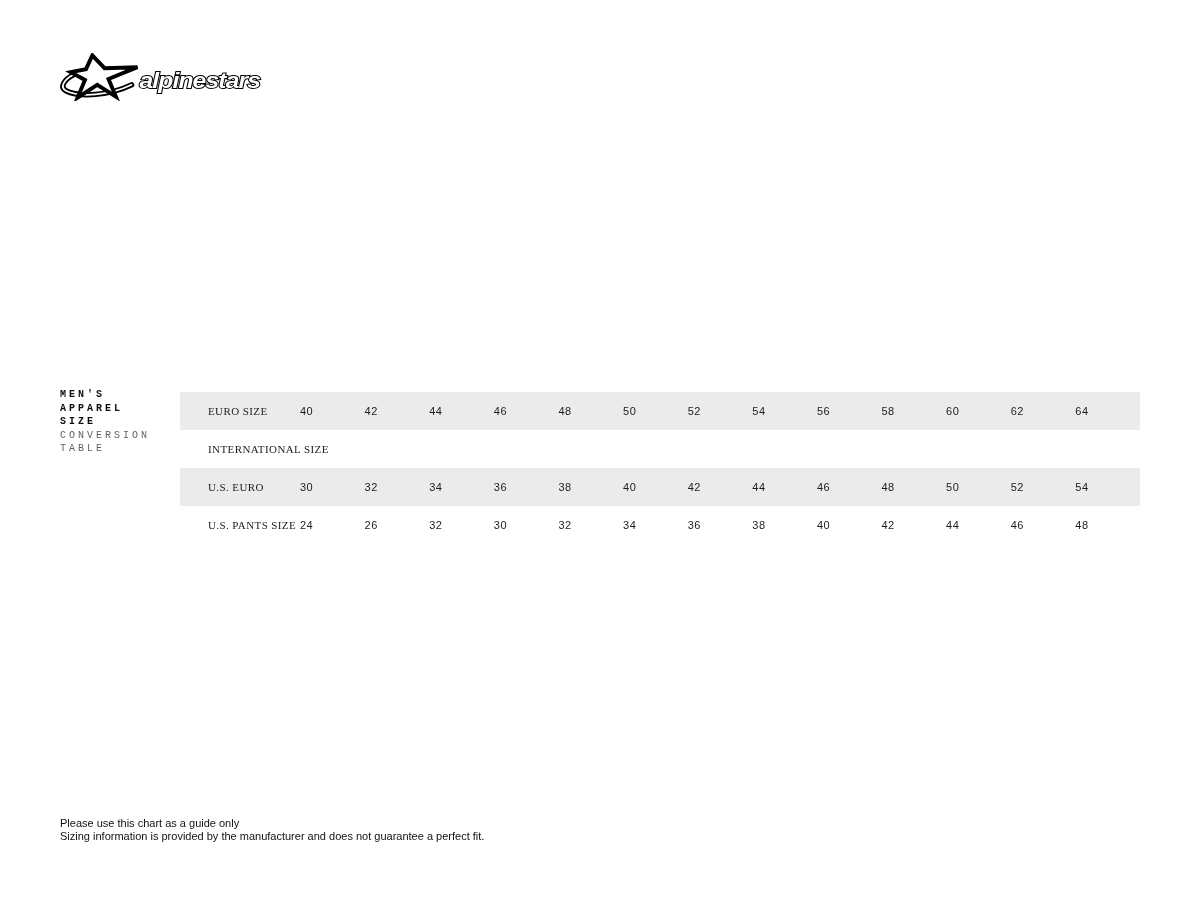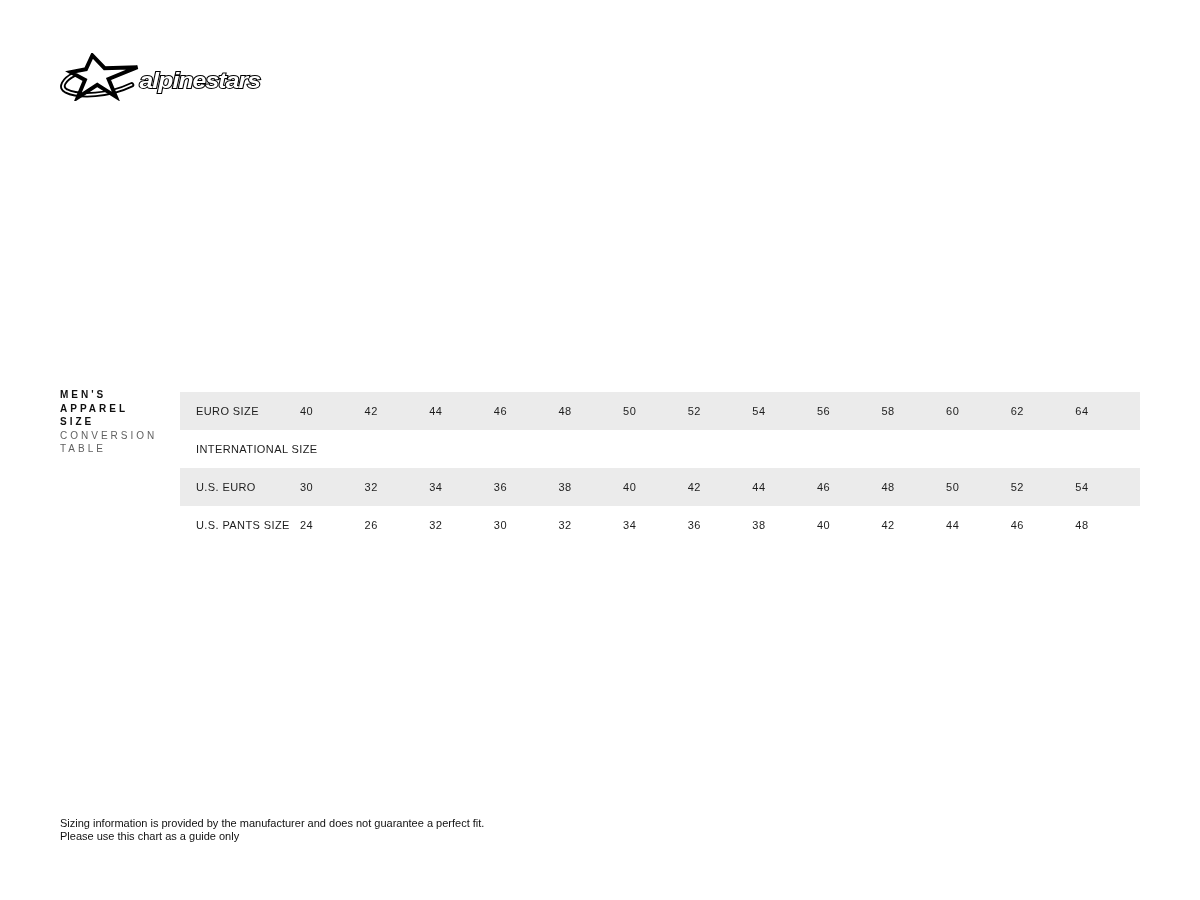--- a/index.html
+++ b/index.html
@@ -10,33 +10,33 @@
   html,body{margin:0;padding:0;}
   body{
     width:1200px;height:900px;position:relative;
     background:#ffffff;overflow:hidden;
     font-family:"Liberation Sans",sans-serif;
     color:var(--text);
   }
   .logo{position:absolute;left:58px;top:53px;width:206px;height:48px;}
   .side-title{
     position:absolute;left:60px;top:388px;
-    font-size:10px;line-height:13.5px;letter-spacing:3px;
+    font-size:10px;line-height:13.5px;letter-spacing:3px;font-family:Liberation Mono, monospace;
   }
   .side-title .bold{font-weight:bold;color:#0f0f0f;}
   .side-title .light{font-weight:normal;color:var(--side-light);}
   .size-table{position:absolute;left:180px;top:392px;width:960px;}
   .row{
     display:flex;align-items:center;height:38px;
     font-size:11px;color:var(--text);
   }
   .row.shaded{background:var(--band);}
   .row-label{
-    width:120px;box-sizing:border-box;padding-left:16px;
-    letter-spacing:0.4px;white-space:nowrap;
+    width:120px;box-sizing:border-box;padding-left:28px;
+    letter-spacing:0.4px;white-space:nowrap;font-family:Liberation Serif, serif;
   }
   .cells{flex:1;display:flex;}
   .cells span{flex:1;text-align:left;letter-spacing:0.5px;}
   .footnote{
     position:absolute;left:60px;top:817px;
     font-size:11px;line-height:12.5px;color:#111111;
   }
 </style>
 </head>
 <body>
@@ -115,15 +115,15 @@
         <span>40</span>
         <span>42</span>
         <span>44</span>
         <span>46</span>
         <span>48</span>
       </span>
   </div>
 </div>
 
 <div class="footnote">
+  <div>Please use this chart as a guide only</div>
   <div>Sizing information is provided by the manufacturer and does not guarantee a perfect fit.</div>
-  <div>Please use this chart as a guide only</div>
 </div>
 
 </body></html>

